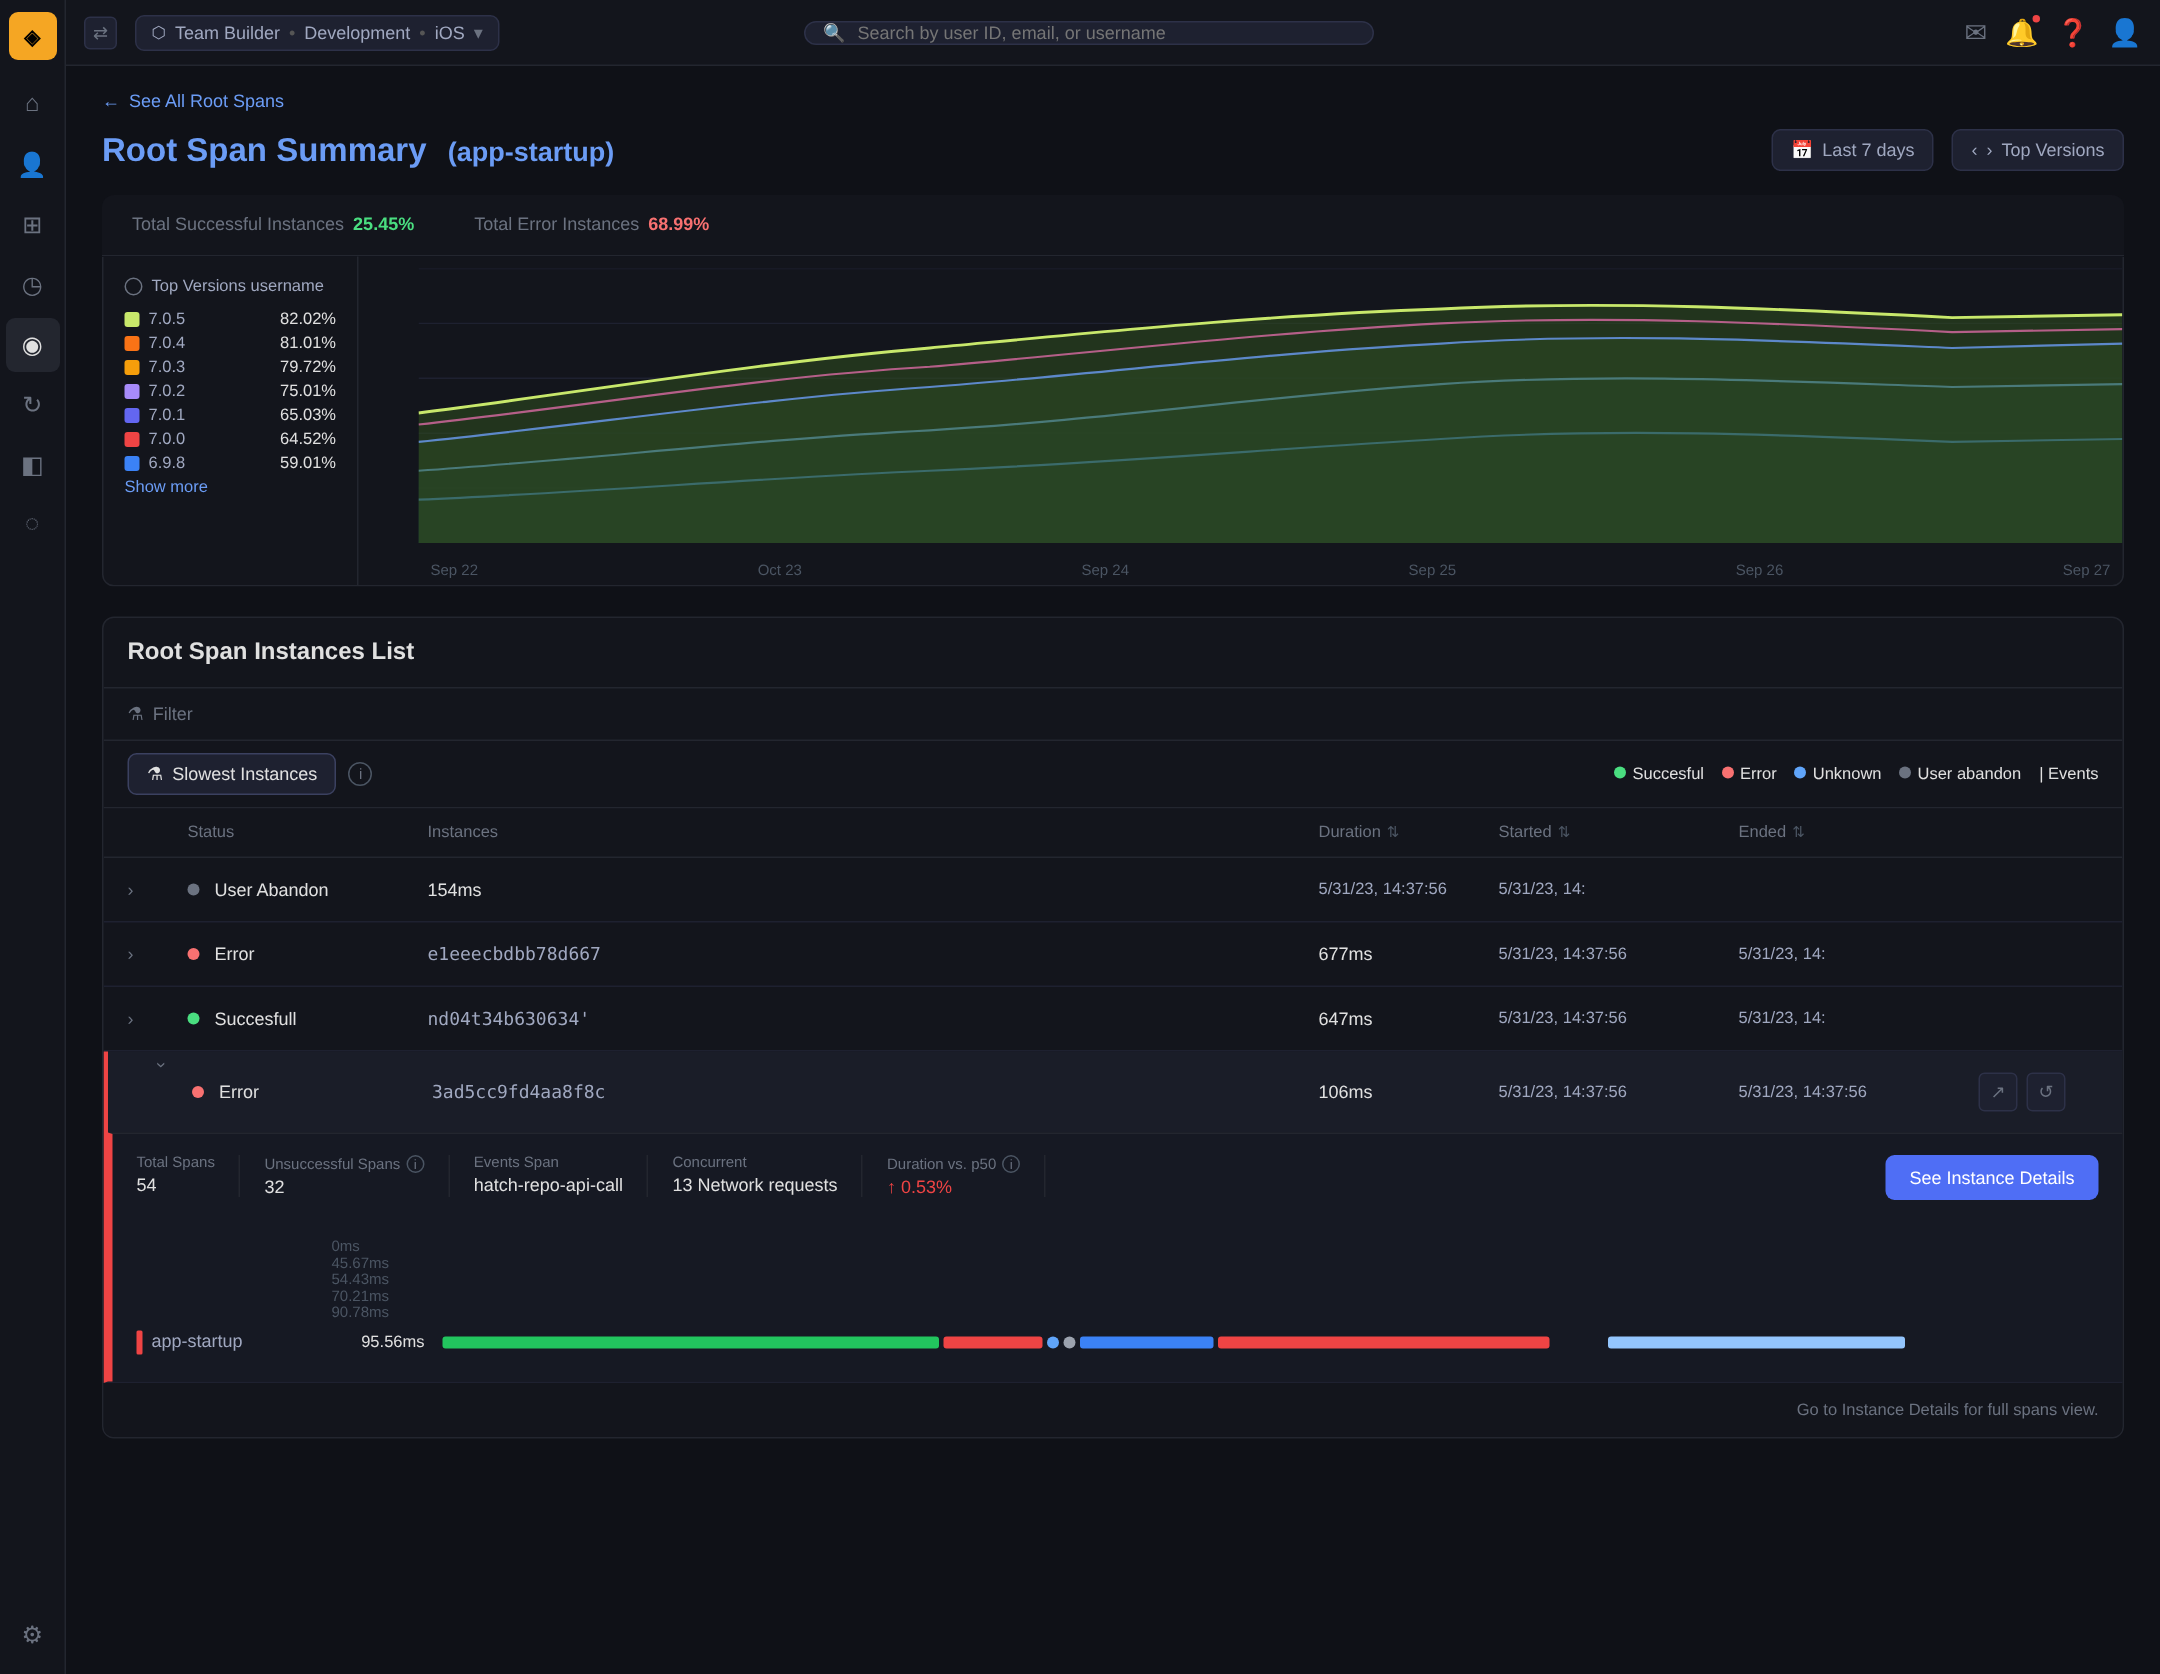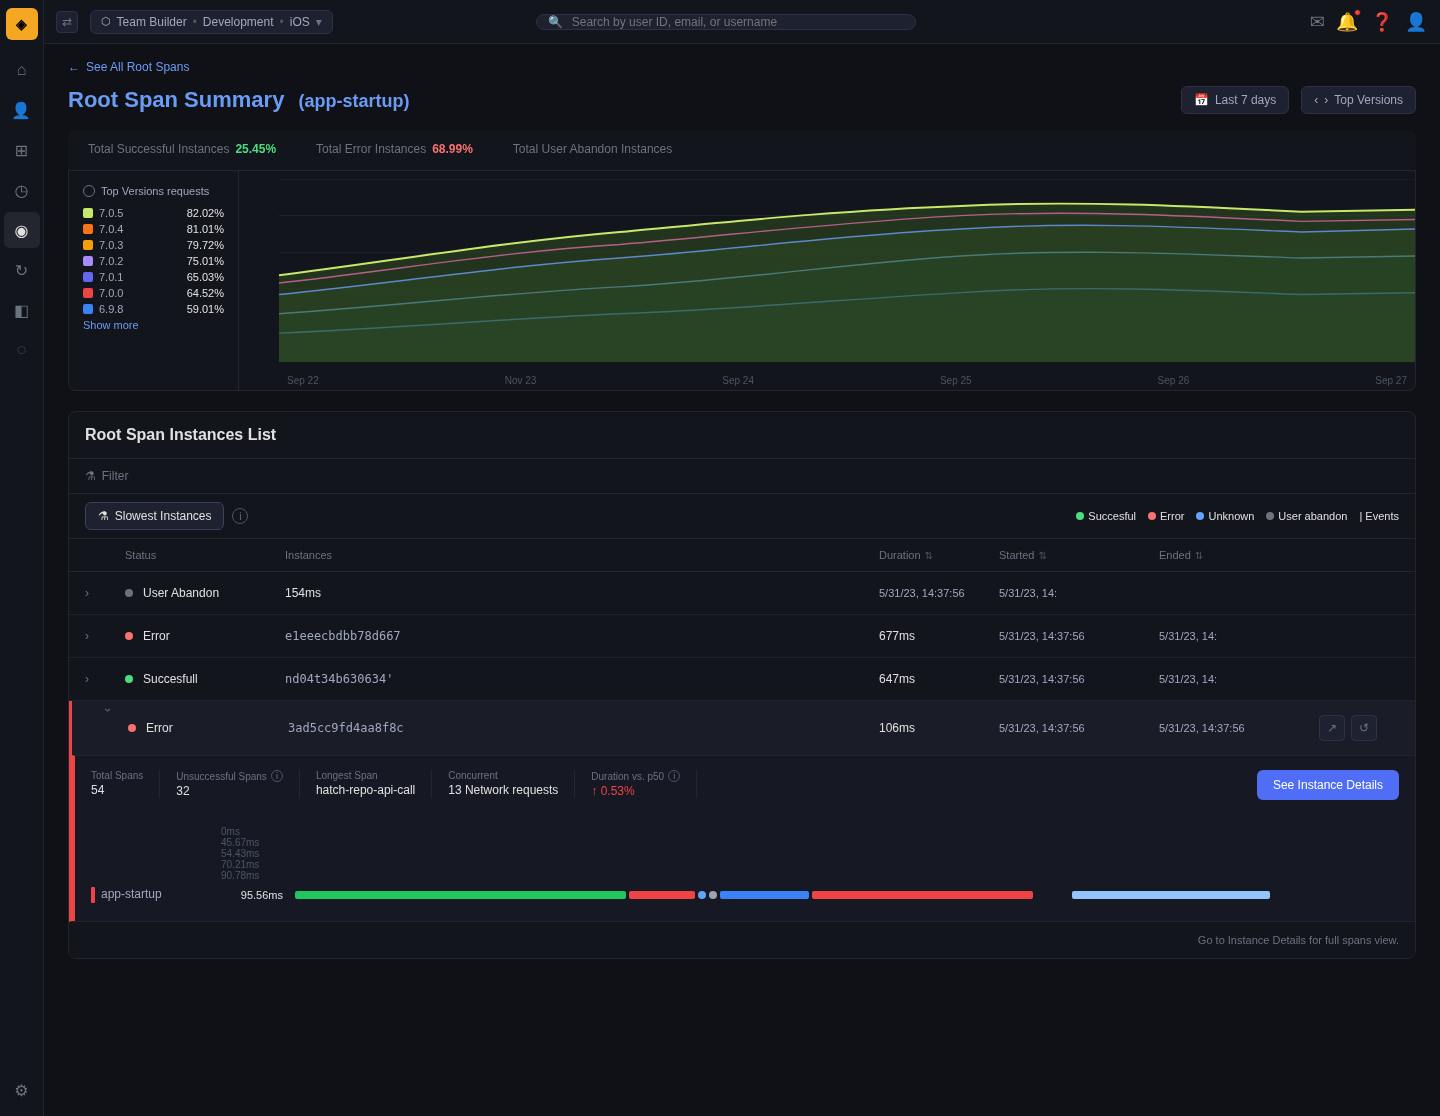--- a/index.html
+++ b/index.html
@@ -602,30 +602,27 @@
 
     <div class="tabs-container">
       <div class="tab tab-success">
         <span>Total Successful Instances</span>
         <span class="tab-pct">25.45%</span>
       </div>
       <div class="tab tab-error">
         <span>Total Error Instances</span>
         <span class="tab-pct">68.99%</span>
       </div>
-      <div class="tab tab-abandon">
-        <span>Total User Abandon Instances</span>
-      </div>
     </div>
 
     <div class="chart-container">
       <div class="chart-legend">
         <div class="legend-header">
           <span style="width:12px;height:12px;border-radius:50%;border:1.5px solid #6b7280;display:inline-block;"></span>
-          <span>Top Versions requests</span>
+          <span>Top Versions username</span>
         </div>
         <div class="legend-item">
           <span class="legend-color" style="background:#c8e86b;"></span>
           <span class="legend-label">7.0.5</span>
           <span class="legend-pct">82.02%</span>
         </div>
         <div class="legend-item">
           <span class="legend-color" style="background:#f97316;"></span>
           <span class="legend-label">7.0.4</span>
           <span class="legend-pct">81.01%</span>
@@ -678,21 +675,21 @@
 
           <path d="M0,160 C100,155 200,145 300,140 C400,135 500,125 600,118 C700,110 800,115 900,120 L1000,118" fill="none" stroke="#3b6b6b" stroke-width="1.5"></path>
           <path d="M0,140 C100,132 200,118 300,112 C400,105 500,88 600,80 C700,72 800,78 900,82 L1000,80" fill="none" stroke="#4a7a7a" stroke-width="1.5"></path>
           <path d="M0,120 C100,108 200,90 300,82 C400,73 500,58 600,52 C700,44 800,50 900,55 L1000,52" fill="none" stroke="#6b9cf5" stroke-width="1.5" opacity="0.8"></path>
           <path d="M0,100 C100,85 200,65 300,55 C400,44 500,32 600,28 C700,22 800,28 900,34 L1000,32" fill="none" stroke="#c8e86b" stroke-width="2"></path>
 
           <path d="M0,108 C100,95 200,75 300,68 C400,58 500,44 600,38 C700,32 800,38 900,44 L1000,42" fill="none" stroke="#f472b6" stroke-width="1.5" opacity="0.7"></path>
         </svg>
         <div class="chart-x-labels">
           <span>Sep 22</span>
-          <span>Nov 23</span>
+          <span>Oct 23</span>
           <span>Sep 24</span>
           <span>Sep 25</span>
           <span>Sep 26</span>
           <span>Sep 27</span>
         </div>
       </div>
     </div>
 
     <div class="instances-section">
       <div class="instances-header">Root Span Instances List</div>
@@ -818,21 +815,21 @@
               </div>
               <div class="stat-block">
                 <div class="stat-label">
                   <span>Unsuccessful Spans</span>
                   <span class="info-icon" style="width:12px;height:12px;font-size:9px;">i</span>
                 </div>
                 <div class="stat-value">32</div>
               </div>
               <div class="stat-block">
                 <div class="stat-label">
-                  <span>Longest Span</span>
+                  <span>Events Span</span>
                 </div>
                 <div class="stat-value">hatch-repo-api-call</div>
               </div>
               <div class="stat-block">
                 <div class="stat-label">
                   <span>Concurrent</span>
                 </div>
                 <div class="stat-value">13 Network requests</div>
               </div>
               <div class="stat-block">

